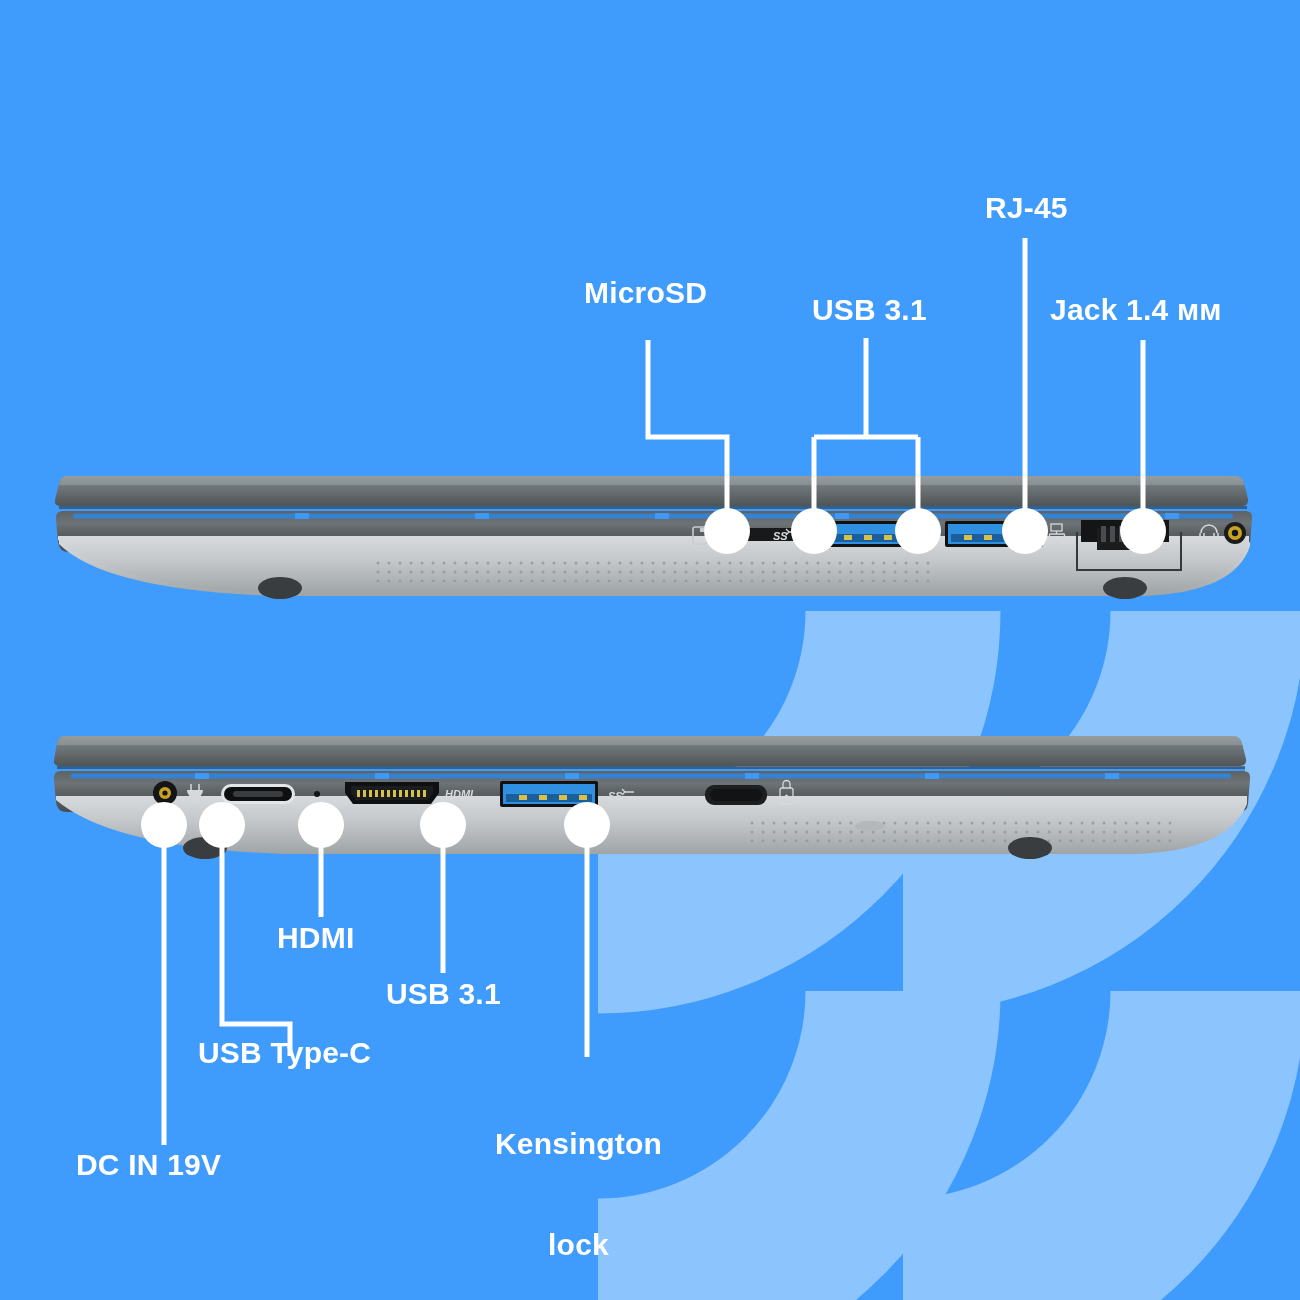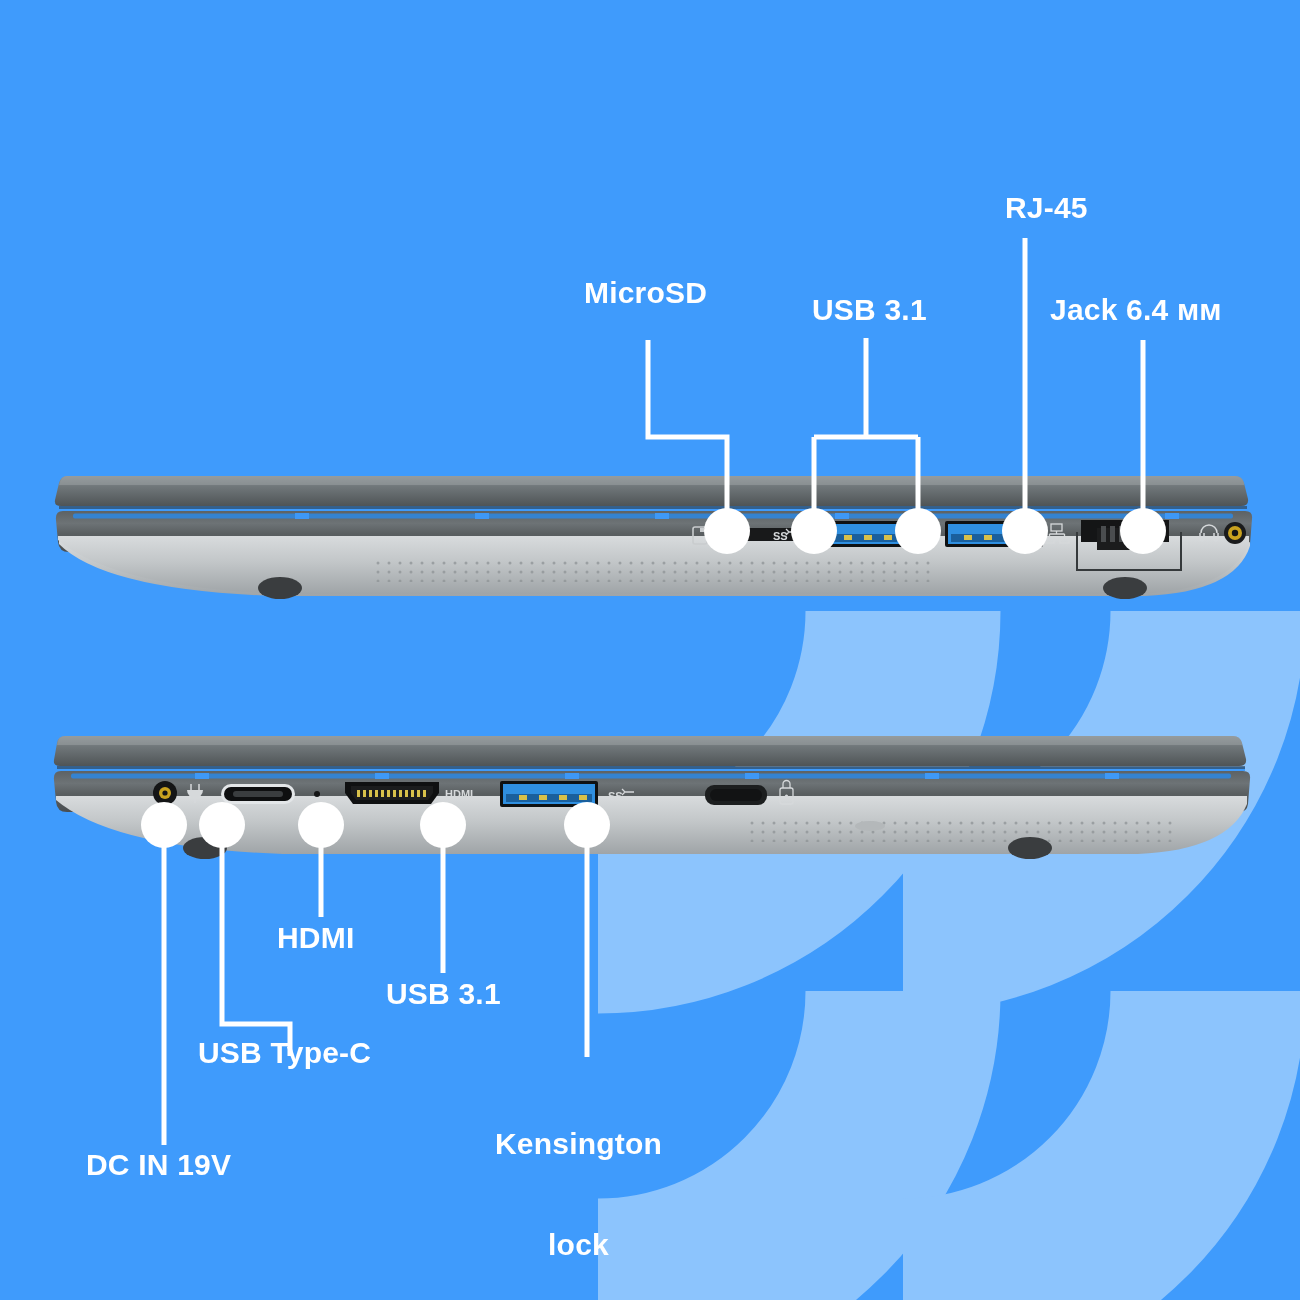--- a/index.html
+++ b/index.html
@@ -28,21 +28,21 @@
     line-height: 1.12;
     white-space: pre;
     letter-spacing: 0.2px;
   }
   .label.center { text-align: center; }
 
   
   .leader { position: absolute; pointer-events: none; }
 
   
-  .laptop { position: absolute; }
+  .laptop { position: absolute; font-style: italic; }
 </style>
 </head>
 <body>
 
 <div id="stage">
 
   <svg class="wm-layer" width="1300" height="1300" viewBox="0 0 1300 1300">
     <defs>
 
       <clipPath id="clipAll">
@@ -338,30 +338,30 @@
     <circle cx="222" cy="825" r="23" fill="#ffffff"></circle>
     <circle cx="321" cy="825" r="23" fill="#ffffff"></circle>
     <circle cx="443" cy="825" r="23" fill="#ffffff"></circle>
     <circle cx="587" cy="825" r="23" fill="#ffffff"></circle>
   </svg>
 
   <div class="label" style="left:584px; top:276px;">MicroSD</div>
 
   <div class="label" style="left:812px; top:293px;">USB 3.1</div>
 
-  <div class="label" style="left:985px; top:191px;margin-left:20px;">RJ-45</div>
-
-  <div class="label" style="left:1050px; top:293px;">Jack 6.4 мм</div>
+  <div class="label" style="left:985px; top:191px;">RJ-45</div>
+
+  <div class="label" style="left:1050px; top:293px;">Jack 1.4 мм</div>
 
   <div class="label" style="left:277px; top:921px;">HDMI</div>
 
   <div class="label" style="left:386px; top:977px;">USB 3.1</div>
 
   <div class="label" style="left:198px; top:1036px;">USB Type-C</div>
 
   <div class="label center" style="left:495px; top:1060px;">
     <div>Kensington</div>
     <div>lock</div>
   </div>
 
-  <div class="label" style="left:86px; top:1148px;">DC IN 19V</div>
+  <div class="label" style="left:76px; top:1148px;">DC IN 19V</div>
 
 </div>
 
 </body></html>

